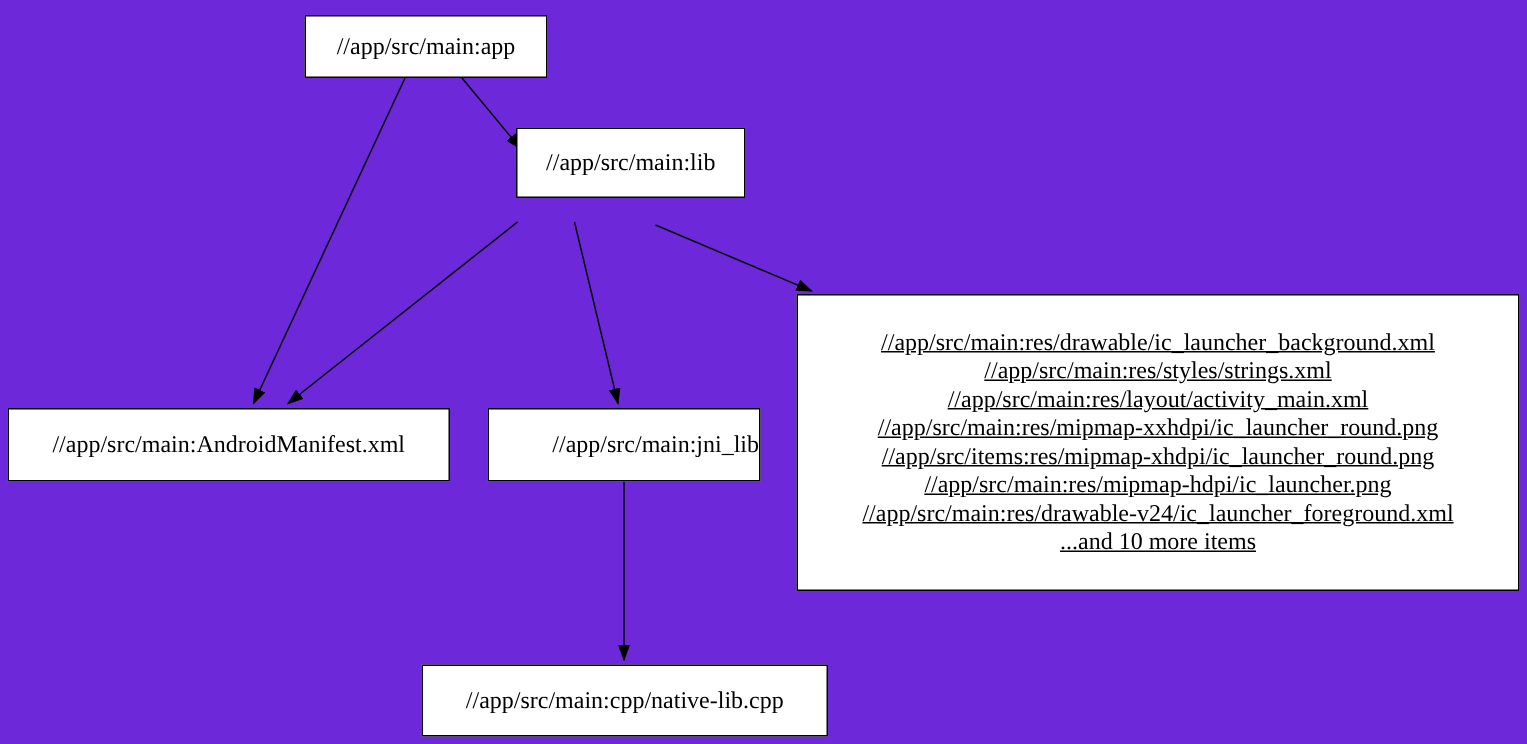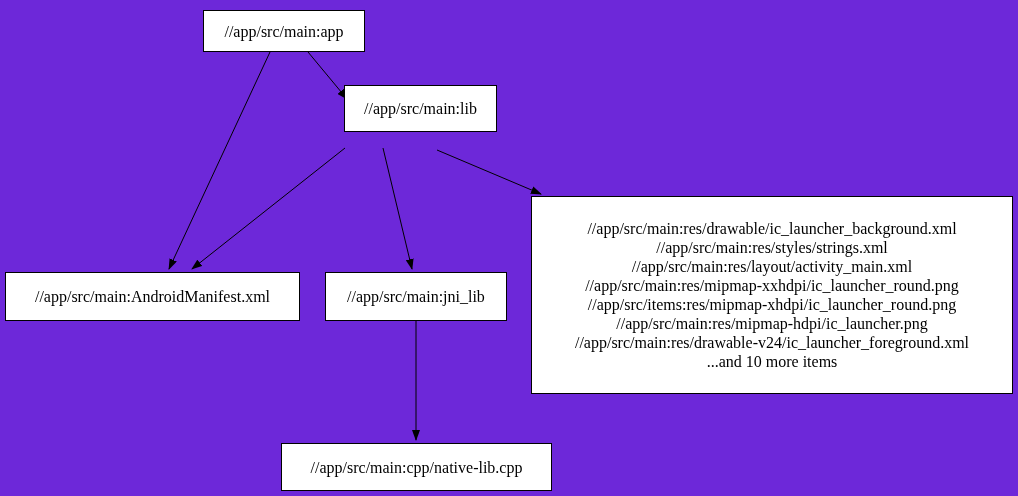--- a/index.html
+++ b/index.html
@@ -34,22 +34,22 @@
     text-align: center;
     white-space: nowrap;
   }
   .node.multi {
     flex-direction: column;
     justify-content: center;
   }
   #node-app        { left: 203px; top: 10px;  width: 162px; height: 42px; }
   #node-lib        { left: 302px; top: 85px; width: 153px; height: 47px; margin-left: 42px; }
   #node-manifest   { left: 5px;   top: 272px; width: 295px; height: 49px; }
-  #node-jni-lib    { left: 325px; top: 272px; width: 182px; height: 49px; }
-  #node-resources  { left: 531px; top: 196px; width: 482px; height: 198px; }
+  #node-jni-lib    { left: 325px; top: 272px; width: 182px; height: 49px; justify-content: flex-end; }
+  #node-resources  { left: 531px; top: 196px; width: 482px; height: 198px; text-decoration: underline; }
   #node-native-lib { left: 281px; top: 443px; width: 271px; height: 48px; }
 </style>
 </head>
 <body>
 
 <div class="canvas">
 
   <svg class="edges" viewBox="0 0 1018 496" xmlns="http://www.w3.org/2000/svg">
     <defs>
       <marker id="arrowhead" markerWidth="11" markerHeight="8" refX="10" refY="4" orient="auto" markerUnits="userSpaceOnUse">

